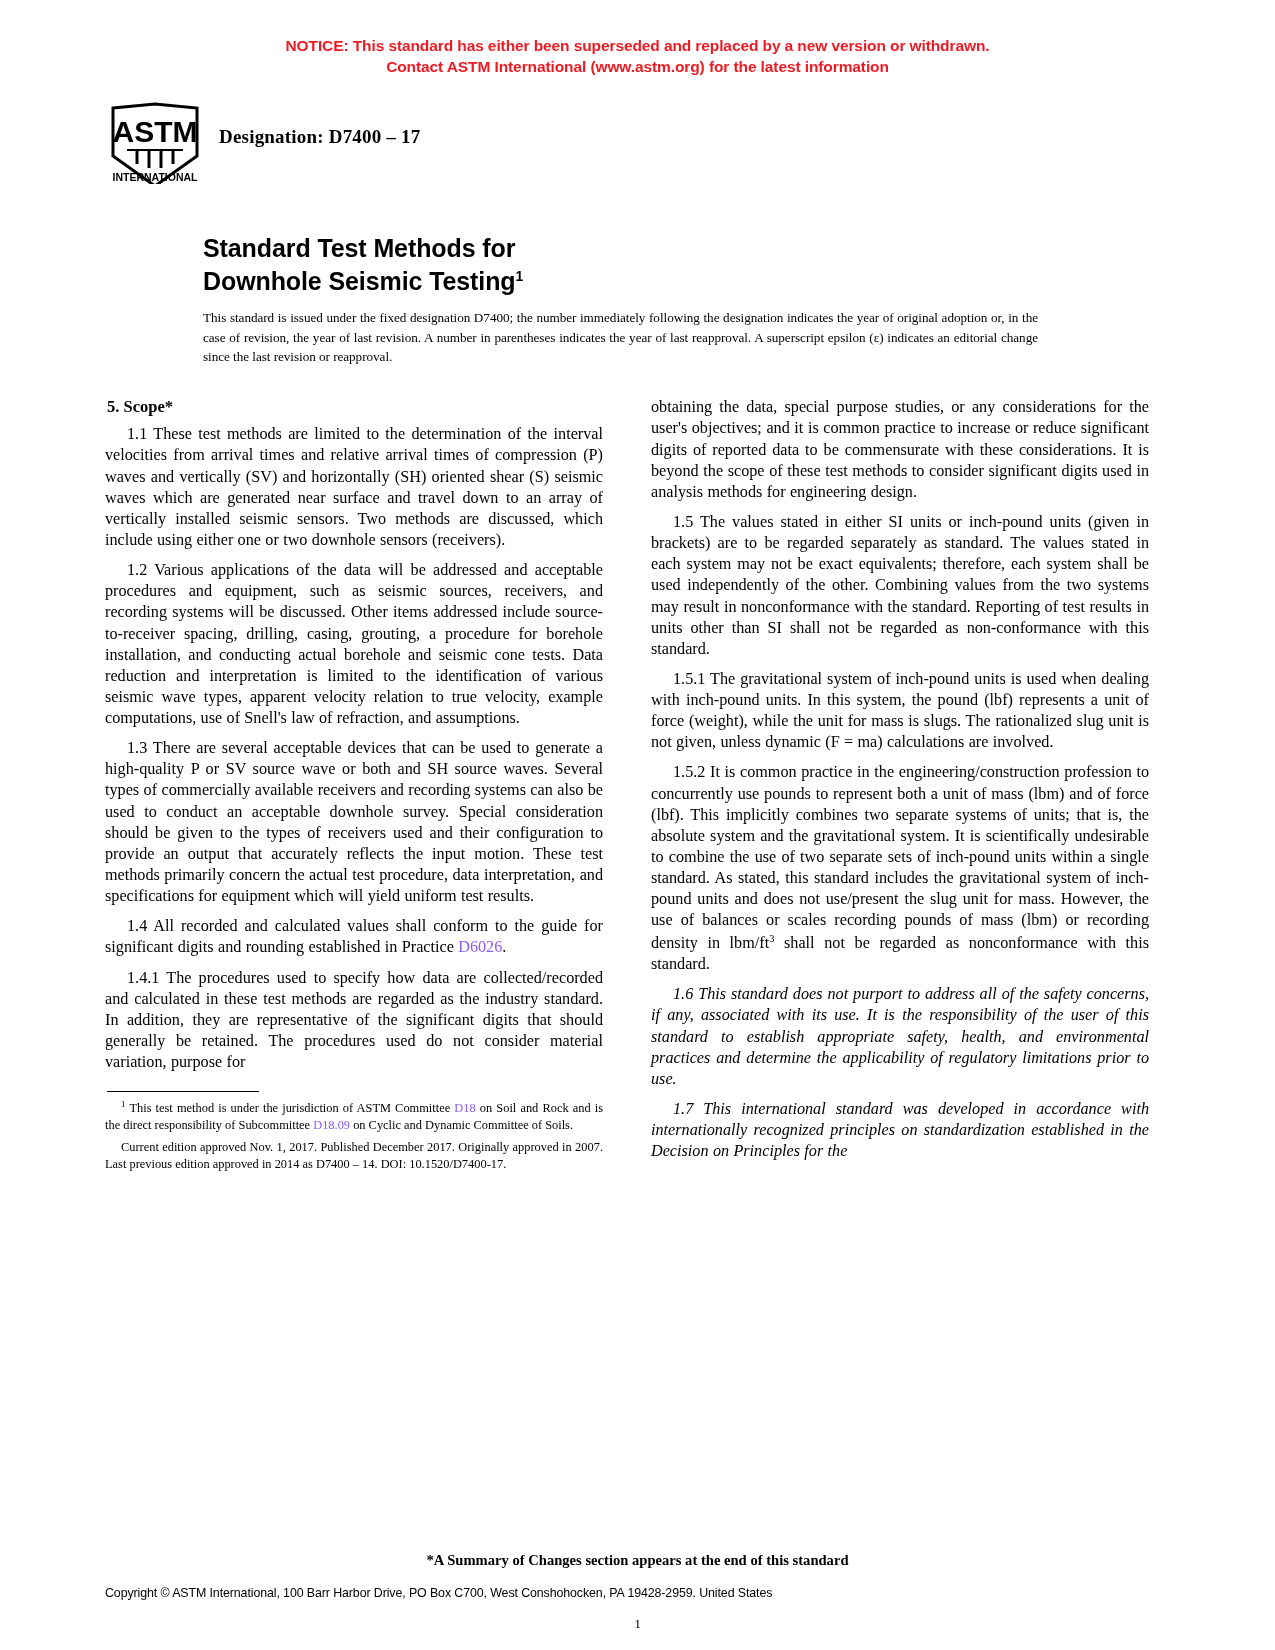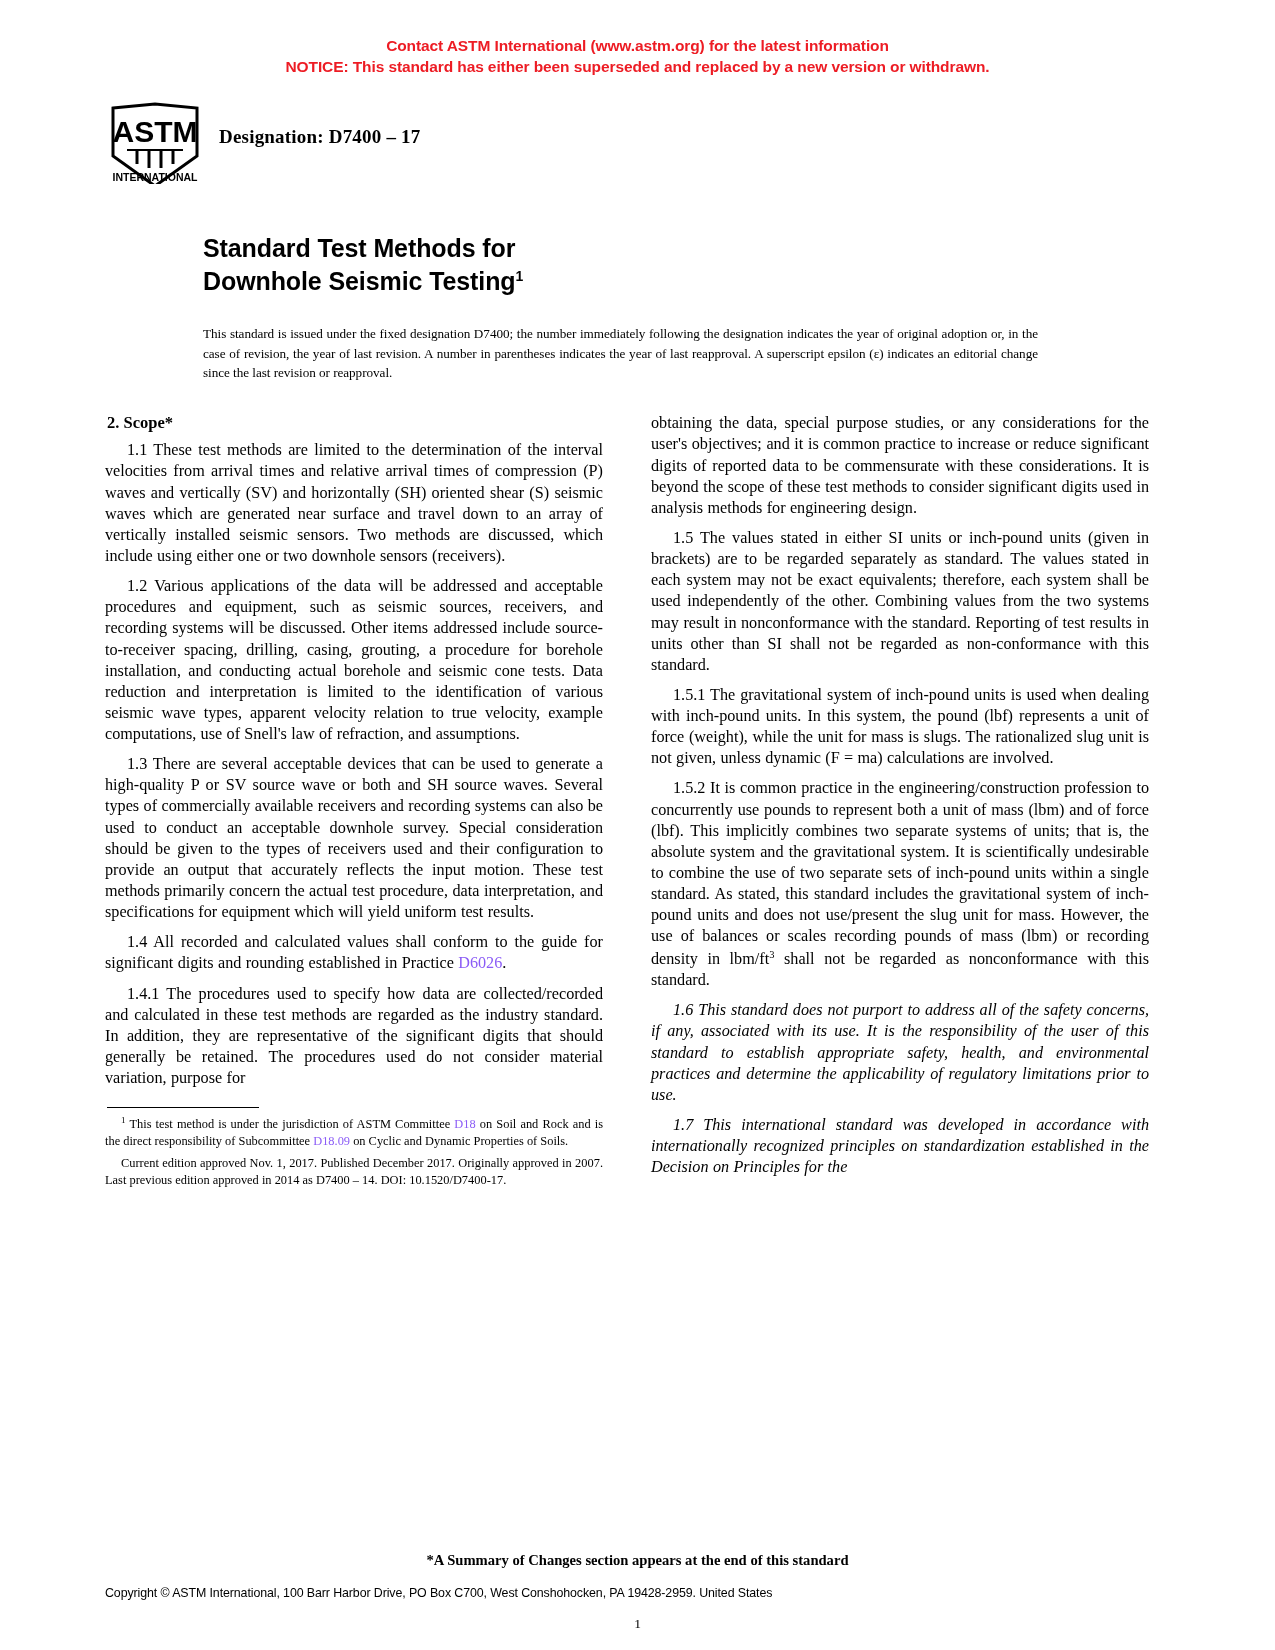--- a/index.html
+++ b/index.html
@@ -63,21 +63,21 @@
     font-weight: bold;
     font-size: 25px;
     line-height: 1.32;
     letter-spacing: -0.1px;
   }
   .doc-title sup {
     font-size: 14px;
     vertical-align: super;
   }
   .preamble {
-    margin-top: 26px;
+    margin-top: 10px;
     font-size: 13.2px;
     line-height: 1.5;
     text-align: justify;
     width: 835px;
     letter-spacing: -0.05px;
   }
   .columns {
     display: flex;
     margin-top: 30px;
     gap: 48px;
@@ -149,22 +149,22 @@
     font-size: 13.5px;
   }
   sup.sm { font-size: 10.5px; vertical-align: super; }
 </style>
 </head>
 <body>
 
 <div class="page">
 
   <div class="notice">
+    <div>NOTICE: This standard has either been superseded and replaced by a new version or withdrawn.</div>
     <div>Contact ASTM International (www.astm.org) for the latest information</div>
-    <div>NOTICE: This standard has either been superseded and replaced by a new version or withdrawn.</div>
   </div>
 
   <div class="header-row">
     <div class="logo">
       <svg width="96" height="82" viewBox="0 0 96 82" xmlns="http://www.w3.org/2000/svg">
         <path d="M6 6 L48 2 L90 6 L90 54 Q48 84 48 84 Q48 84 6 54 Z" fill="none" stroke="#000" stroke-width="3"></path>
         <text x="48" y="40" font-family="Liberation Sans, sans-serif" font-size="30" font-weight="bold" text-anchor="middle" fill="#000">ASTM</text>
         <line x1="20" y1="48" x2="76" y2="48" stroke="#000" stroke-width="2"></line>
         <line x1="30" y1="48" x2="30" y2="62" stroke="#000" stroke-width="3"></line>
         <line x1="42" y1="48" x2="42" y2="66" stroke="#000" stroke-width="3"></line>
@@ -182,29 +182,29 @@
       <div>
         <span>Downhole Seismic Testing</span><sup>1</sup>
       </div>
     </div>
     <div class="preamble">This standard is issued under the fixed designation D7400; the number immediately following the designation indicates the year of original adoption or, in the case of revision, the year of last revision. A number in parentheses indicates the year of last reapproval. A superscript epsilon (ε) indicates an editorial change since the last revision or reapproval.</div>
   </div>
 
   <div class="columns">
 
     <div class="col">
-      <div class="sec-head">2. Scope*</div>
+      <div class="sec-head">5. Scope*</div>
       <p class="body">1.1 These test methods are limited to the determination of the interval velocities from arrival times and relative arrival times of compression (P) waves and vertically (SV) and horizontally (SH) oriented shear (S) seismic waves which are generated near surface and travel down to an array of vertically installed seismic sensors. Two methods are discussed, which include using either one or two downhole sensors (receivers).</p>
       <p class="body">1.2 Various applications of the data will be addressed and acceptable procedures and equipment, such as seismic sources, receivers, and recording systems will be discussed. Other items addressed include source-to-receiver spacing, drilling, casing, grouting, a procedure for borehole installation, and conducting actual borehole and seismic cone tests. Data reduction and interpretation is limited to the identification of various seismic wave types, apparent velocity relation to true velocity, example computations, use of Snell's law of refraction, and assumptions.</p>
       <p class="body">1.3 There are several acceptable devices that can be used to generate a high-quality P or SV source wave or both and SH source waves. Several types of commercially available receivers and recording systems can also be used to conduct an acceptable downhole survey. Special consideration should be given to the types of receivers used and their configuration to provide an output that accurately reflects the input motion. These test methods primarily concern the actual test procedure, data interpretation, and specifications for equipment which will yield uniform test results.</p>
       <p class="body"><span>1.4  All recorded and calculated values shall conform to the guide for significant digits and rounding established in Practice </span><span class="red">D6026</span><span>.</span></p>
       <p class="body">1.4.1 The procedures used to specify how data are collected/recorded and calculated in these test methods are regarded as the industry standard. In addition, they are representative of the significant digits that should generally be retained. The procedures used do not consider material variation, purpose for</p>
 
       <div class="footnote-rule"></div>
-      <p class="footnote indent"><sup>1</sup> <span>This test method is under the jurisdiction of ASTM Committee </span><span class="red">D18</span><span> on Soil and Rock and is the direct responsibility of Subcommittee </span><span class="red">D18.09</span><span> on Cyclic and Dynamic Properties of Soils.</span></p>
+      <p class="footnote indent"><sup>1</sup> <span>This test method is under the jurisdiction of ASTM Committee </span><span class="red">D18</span><span> on Soil and Rock and is the direct responsibility of Subcommittee </span><span class="red">D18.09</span><span> on Cyclic and Dynamic Committee of Soils.</span></p>
       <p class="footnote indent">Current edition approved Nov. 1, 2017. Published December 2017. Originally approved in 2007. Last previous edition approved in 2014 as D7400 – 14. DOI: 10.1520/D7400-17.</p>
     </div>
 
     <div class="col">
       <p class="body noindent">obtaining the data, special purpose studies, or any considerations for the user's objectives; and it is common practice to increase or reduce significant digits of reported data to be commensurate with these considerations. It is beyond the scope of these test methods to consider significant digits used in analysis methods for engineering design.</p>
       <p class="body">1.5  The values stated in either SI units or inch-pound units (given in brackets) are to be regarded separately as standard. The values stated in each system may not be exact equivalents; therefore, each system shall be used independently of the other. Combining values from the two systems may result in nonconformance with the standard. Reporting of test results in units other than SI shall not be regarded as non-conformance with this standard.</p>
       <p class="body">1.5.1 The gravitational system of inch-pound units is used when dealing with inch-pound units. In this system, the pound (lbf) represents a unit of force (weight), while the unit for mass is slugs. The rationalized slug unit is not given, unless dynamic (F = ma) calculations are involved.</p>
       <p class="body"><span>1.5.2 It is common practice in the engineering/construction profession to concurrently use pounds to represent both a unit of mass (lbm) and of force (lbf). This implicitly combines two separate systems of units; that is, the absolute system and the gravitational system. It is scientifically undesirable to combine the use of two separate sets of inch-pound units within a single standard. As stated, this standard includes the gravitational system of inch-pound units and does not use/present the slug unit for mass. However, the use of balances or scales recording pounds of mass (lbm) or recording density in lbm/ft</span><sup class="sm">3</sup><span> shall not be regarded as nonconformance with this standard.</span></p>
       <p class="body italic">1.6 This standard does not purport to address all of the safety concerns, if any, associated with its use. It is the responsibility of the user of this standard to establish appropriate safety, health, and environmental practices and determine the applicability of regulatory limitations prior to use.</p>
       <p class="body italic">1.7 This international standard was developed in accordance with internationally recognized principles on standardization established in the Decision on Principles for the</p>

